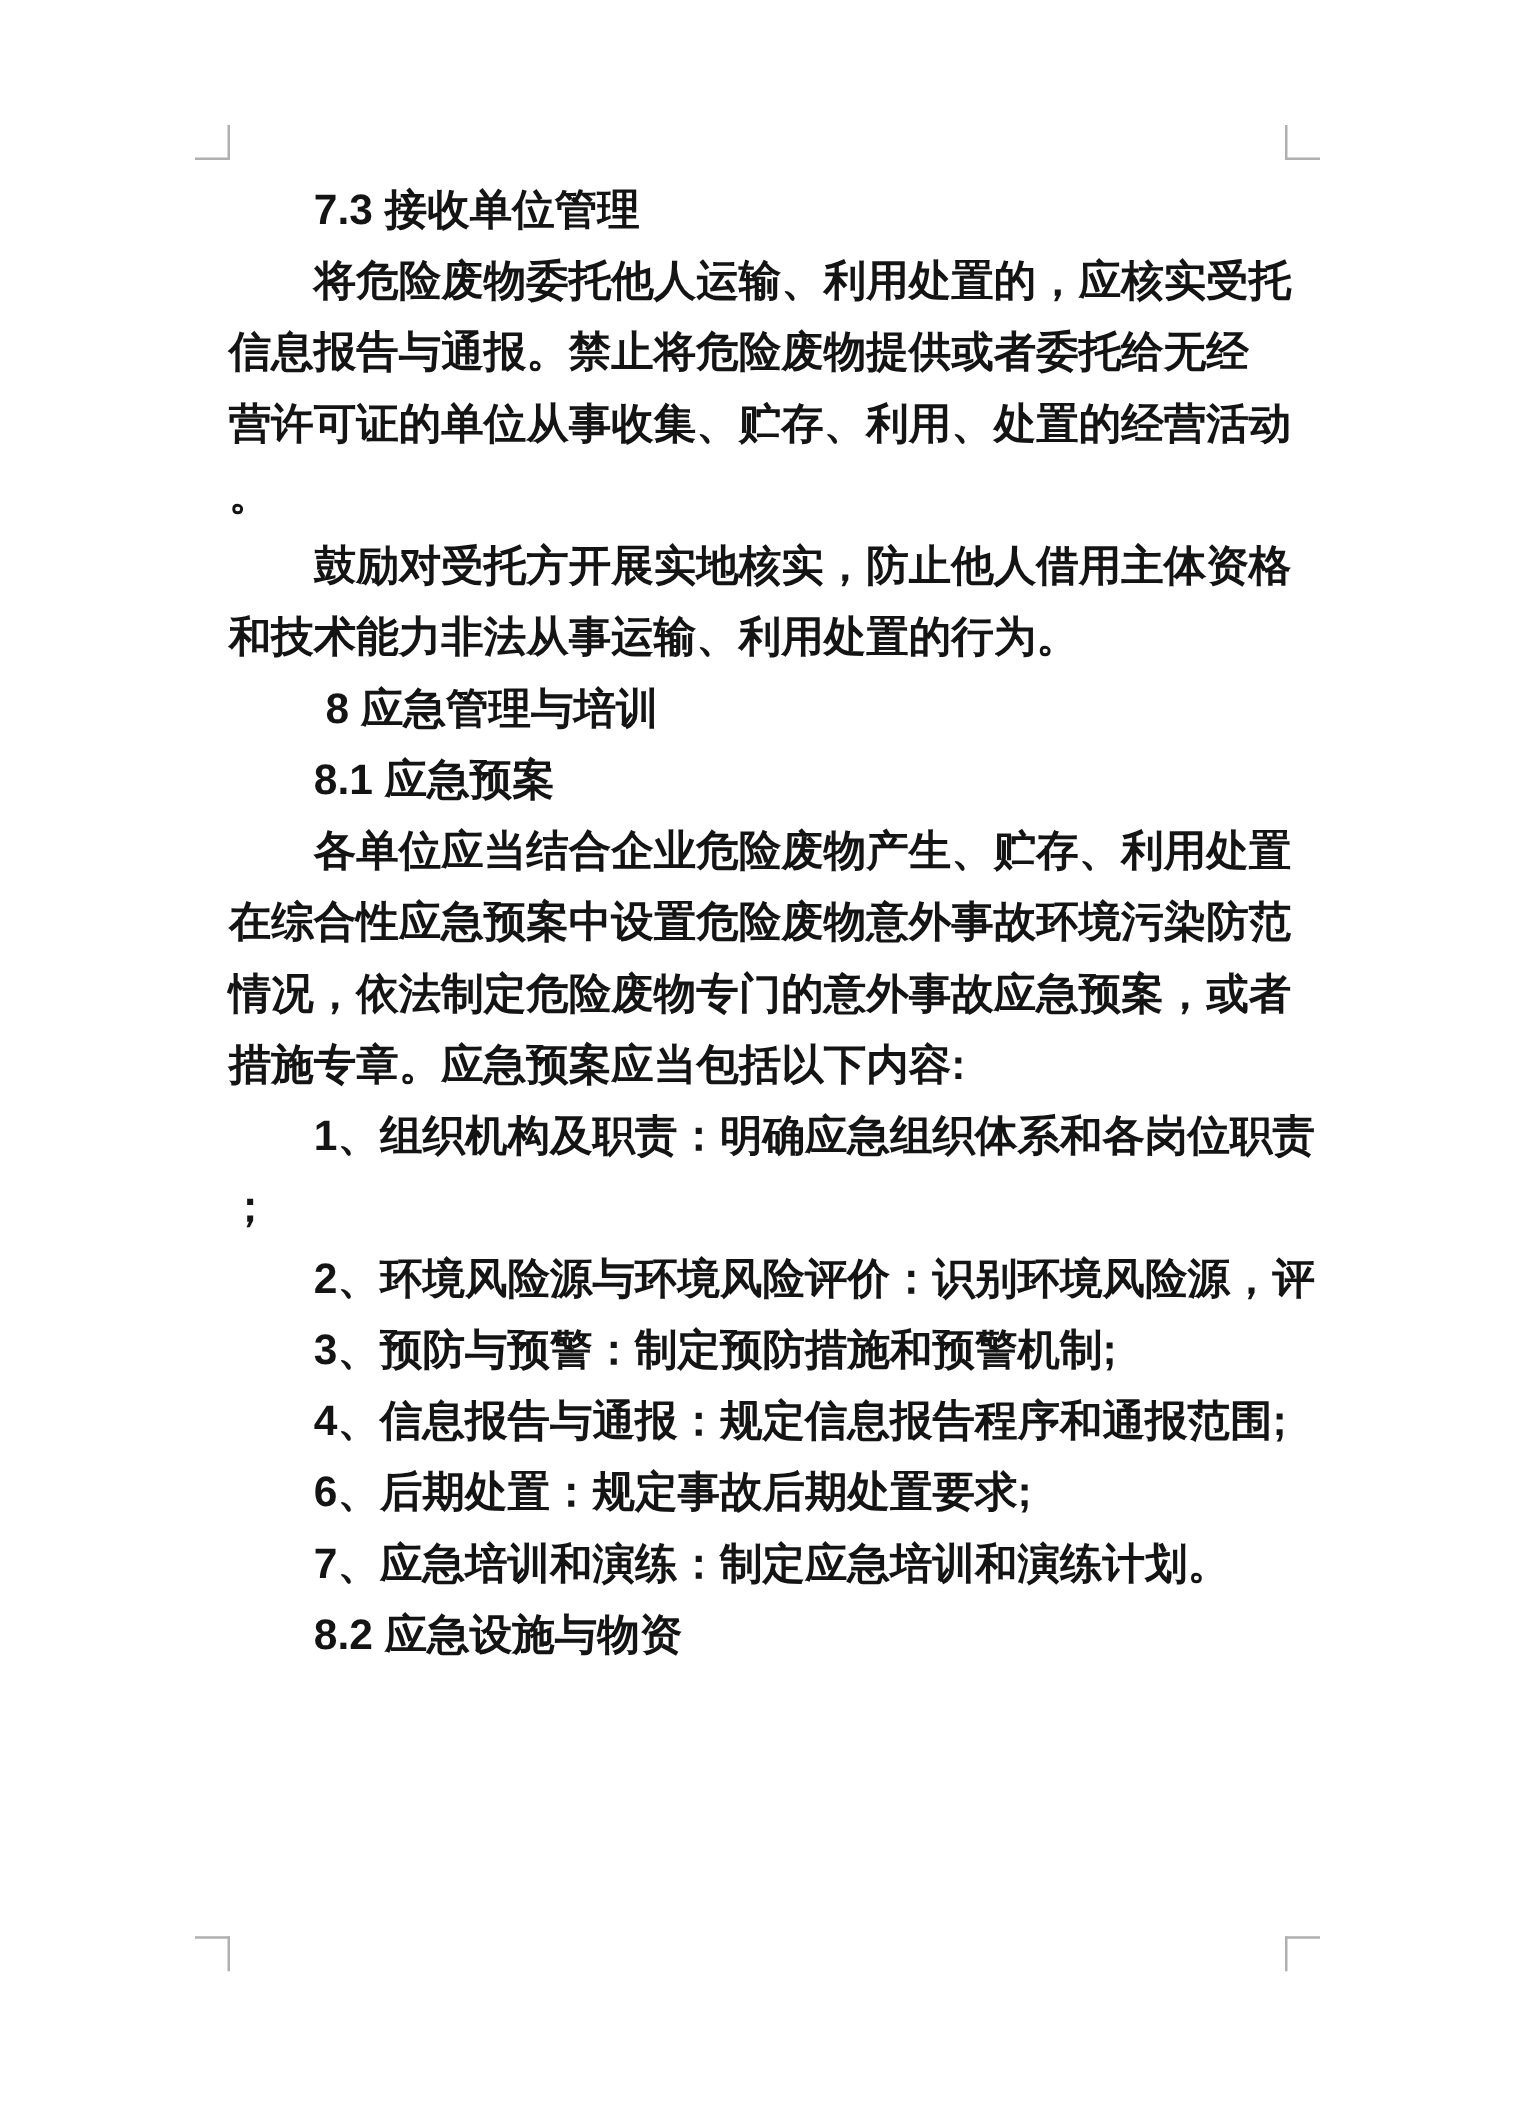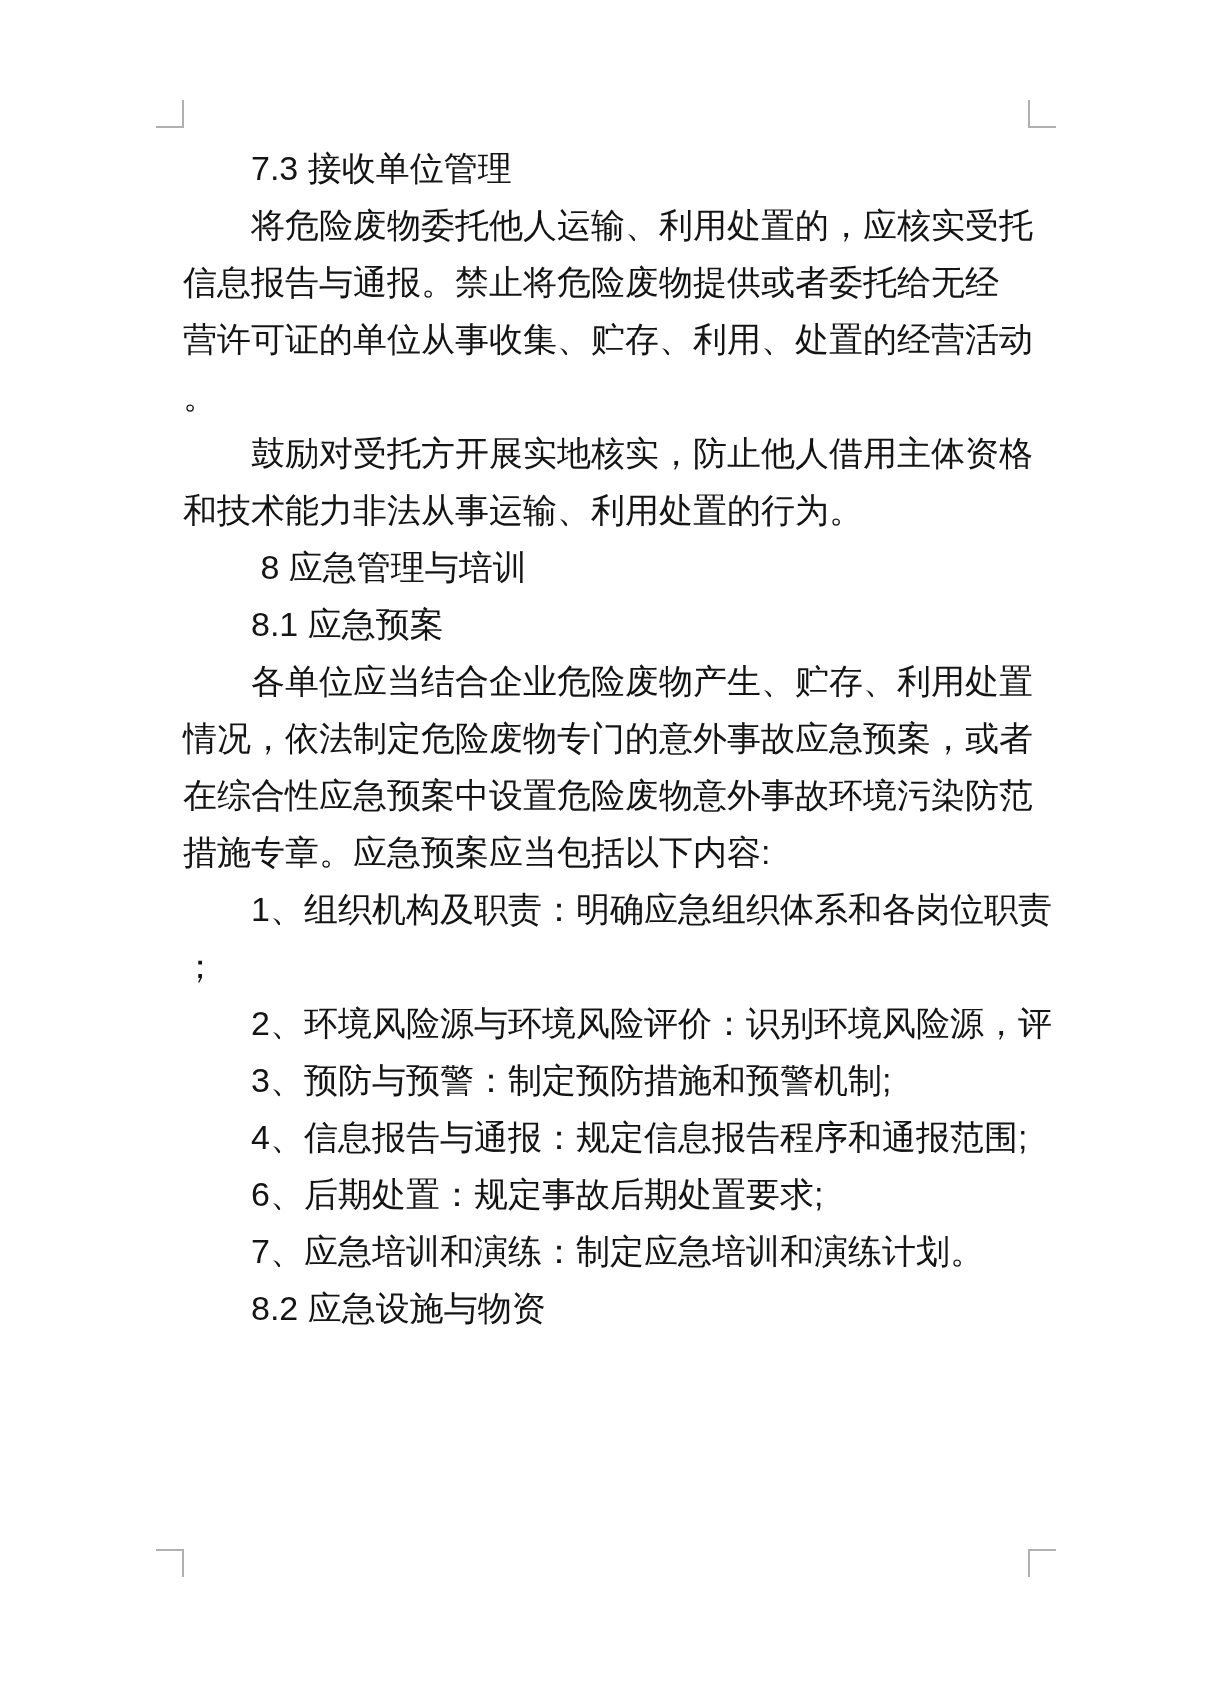--- a/index.html
+++ b/index.html
@@ -45,20 +45,21 @@
     border-left: 2px solid var(--mark-color, #b0b0b0);
     border-top: 2px solid var(--mark-color, #b0b0b0);
   }
   .text-area {
     position: absolute;
     left: 183px;
     top: 140px;
     width: 860px;
     color: var(--text-color, #141414);
     font-size: 34px;
+    font-weight: bold;
   }
   .line {
     height: 57px;
     line-height: 57px;
     white-space: pre;
   }
 </style>
 </head>
 <body>
 
@@ -72,22 +73,22 @@
     <div class="line">　　7.3 接收单位管理</div>
     <div class="line">　　将危险废物委托他人运输、利用处置的，应核实受托</div>
     <div class="line">信息报告与通报。禁止将危险废物提供或者委托给无经</div>
     <div class="line">营许可证的单位从事收集、贮存、利用、处置的经营活动</div>
     <div class="line">。</div>
     <div class="line">　　鼓励对受托方开展实地核实，防止他人借用主体资格</div>
     <div class="line">和技术能力非法从事运输、利用处置的行为。</div>
     <div class="line">　　 8 应急管理与培训</div>
     <div class="line">　　8.1 应急预案</div>
     <div class="line">　　各单位应当结合企业危险废物产生、贮存、利用处置</div>
+    <div class="line">在综合性应急预案中设置危险废物意外事故环境污染防范</div>
     <div class="line">情况，依法制定危险废物专门的意外事故应急预案，或者</div>
-    <div class="line">在综合性应急预案中设置危险废物意外事故环境污染防范</div>
     <div class="line">措施专章。应急预案应当包括以下内容:</div>
     <div class="line">　　1、组织机构及职责：明确应急组织体系和各岗位职责</div>
     <div class="line">；</div>
     <div class="line">　　2、环境风险源与环境风险评价：识别环境风险源，评</div>
     <div class="line">　　3、预防与预警：制定预防措施和预警机制;</div>
     <div class="line">　　4、信息报告与通报：规定信息报告程序和通报范围;</div>
     <div class="line">　　6、后期处置：规定事故后期处置要求;</div>
     <div class="line">　　7、应急培训和演练：制定应急培训和演练计划。</div>
     <div class="line">　　8.2 应急设施与物资</div>
   </div>

